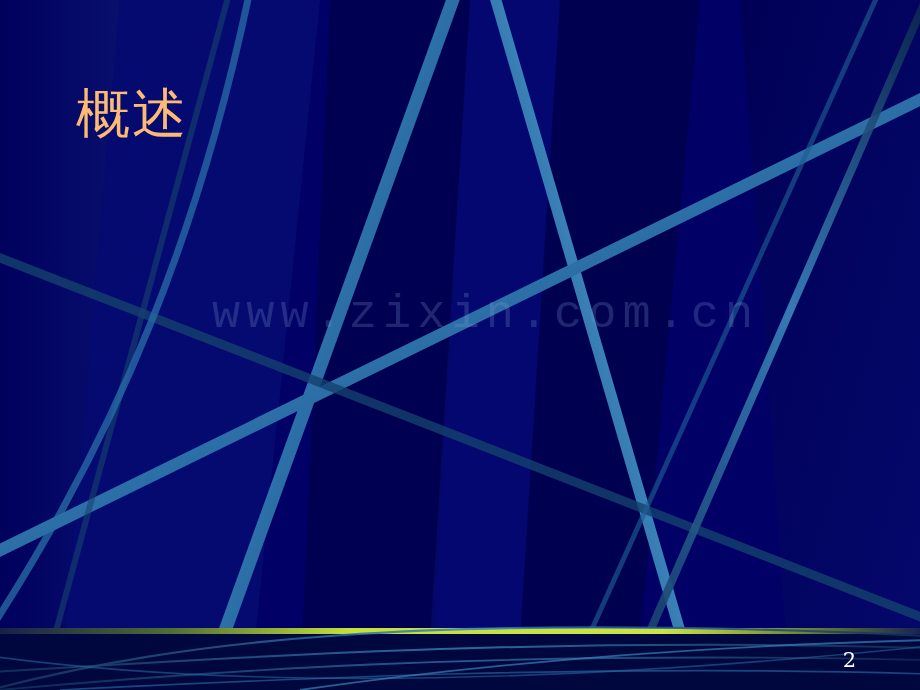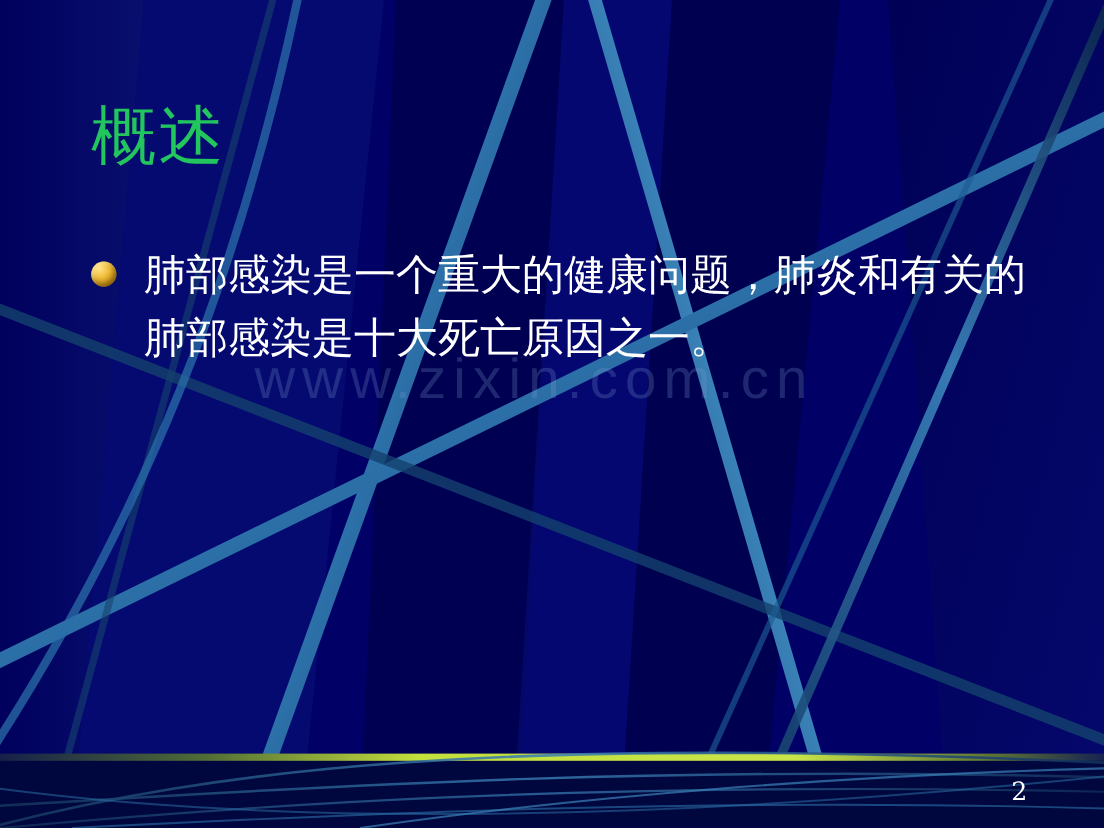--- a/index.html
+++ b/index.html
@@ -29,21 +29,21 @@
     width: 920px;
     height: 690px;
   }
   #slide-title {
     position: absolute;
     left: 76px;
     top: 86px;
     font-family: "DejaVu Serif", "Liberation Serif", serif;
     font-size: 54px;
     line-height: 1.05;
-    color: #22c55e;
+    color: #fdba74;
     letter-spacing: 2px;
     white-space: nowrap;
   }
   #bullet-list {
     position: absolute;
     left: 70px;
     top: 204px;
     width: 800px;
   }
   .bullet-item {
@@ -66,21 +66,21 @@
     font-family: "DejaVu Serif", "Liberation Serif", serif;
     font-size: 35px;
     line-height: 52px;
     color: #ffffff;
     letter-spacing: 0px;
   }
   #watermark {
     position: absolute;
     left: 212px;
     top: 288px;
-    font-family: Liberation Sans, sans-serif;
+    font-family: Liberation Mono, monospace;
     font-size: 47px;
     letter-spacing: 6px;
     color: rgba(120,150,205,0.26);
     white-space: nowrap;
     pointer-events: none;
   }
   #page-number {
     position: absolute;
     right: 64px;
     bottom: 18px;
@@ -160,24 +160,20 @@
 
   <div id="content">
 
     <div id="watermark">www.zixin.com.cn</div>
 
     <div id="slide-title">概述</div>
 
     <div id="bullet-list">
 
 
-      <div class="bullet-item">
-        <span class="bullet-marker"></span>
-        <span class="bullet-text">肺部感染是一个重大的健康问题，肺炎和有关的肺部感染是十大死亡原因之一。</span>
-      </div>
 
 
     </div>
 
     <div id="page-number">2</div>
 
   </div>
 </div>
 
 </body></html>

